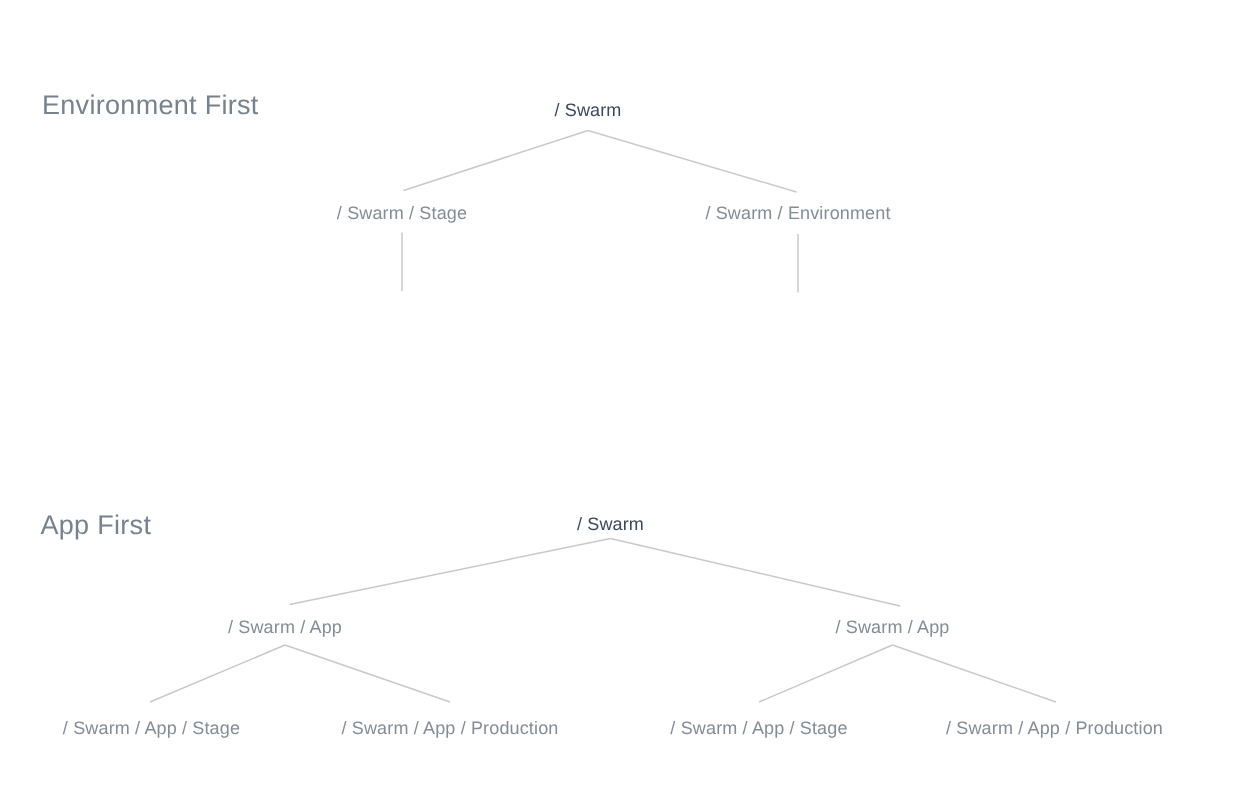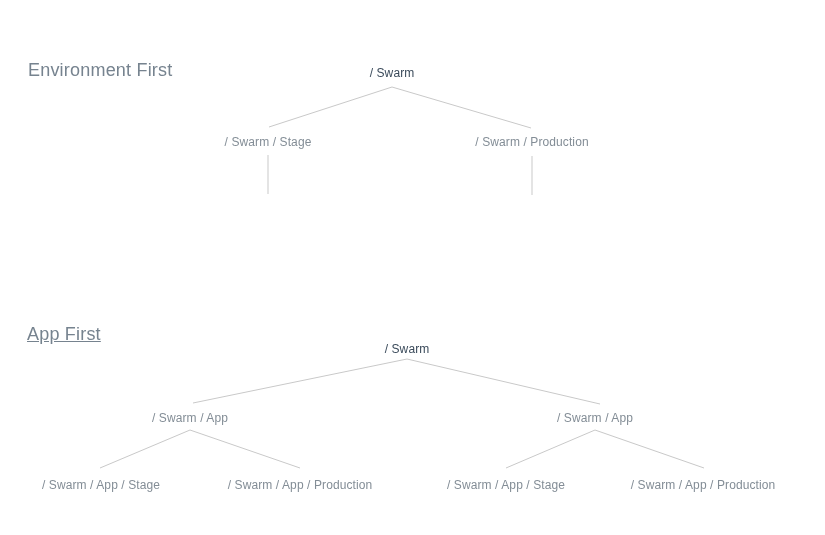--- a/index.html
+++ b/index.html
@@ -62,27 +62,27 @@
     <line x1="407" y1="359" x2="193" y2="403"></line>
     <line x1="407" y1="359" x2="600" y2="404"></line>
     <line x1="190" y1="430" x2="100" y2="468"></line>
     <line x1="190" y1="430" x2="300" y2="468"></line>
     <line x1="595" y1="430" x2="506" y2="468"></line>
     <line x1="595" y1="430" x2="704" y2="468"></line>
   </svg>
 
   <div class="section-title" style="left:28px; top:60px;">Environment First</div>
 
-  <div class="section-title" style="left:27px; top:324px;text-decoration:underline;">App First</div>
+  <div class="section-title" style="left:27px; top:340px;">App First</div>
 
   <div class="node root" style="left:392px; top:73px;">/ Swarm</div>
 
   <div class="node" style="left:268px; top:142px;">/ Swarm / Stage</div>
 
-  <div class="node" style="left:532px; top:142px;">/ Swarm / Production</div>
+  <div class="node" style="left:532px; top:142px;">/ Swarm / Environment</div>
 
 
 
   <div class="node root" style="left:407px; top:349px;">/ Swarm</div>
 
   <div class="node" style="left:190px; top:418px;">/ Swarm / App</div>
 
   <div class="node" style="left:595px; top:418px;">/ Swarm / App</div>
 
   <div class="node" style="left:101px; top:485px;">/ Swarm / App / Stage</div>

